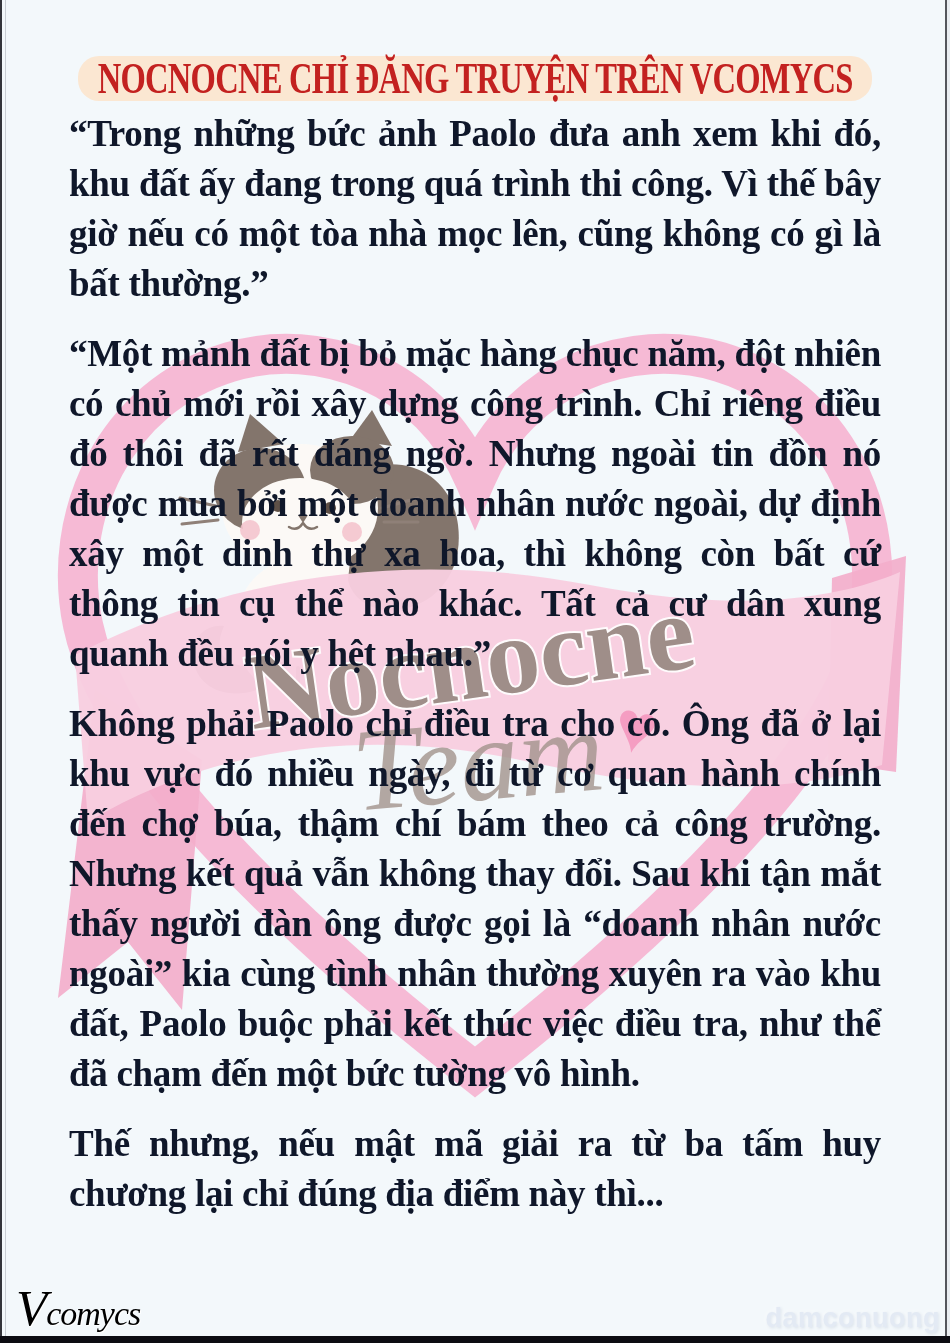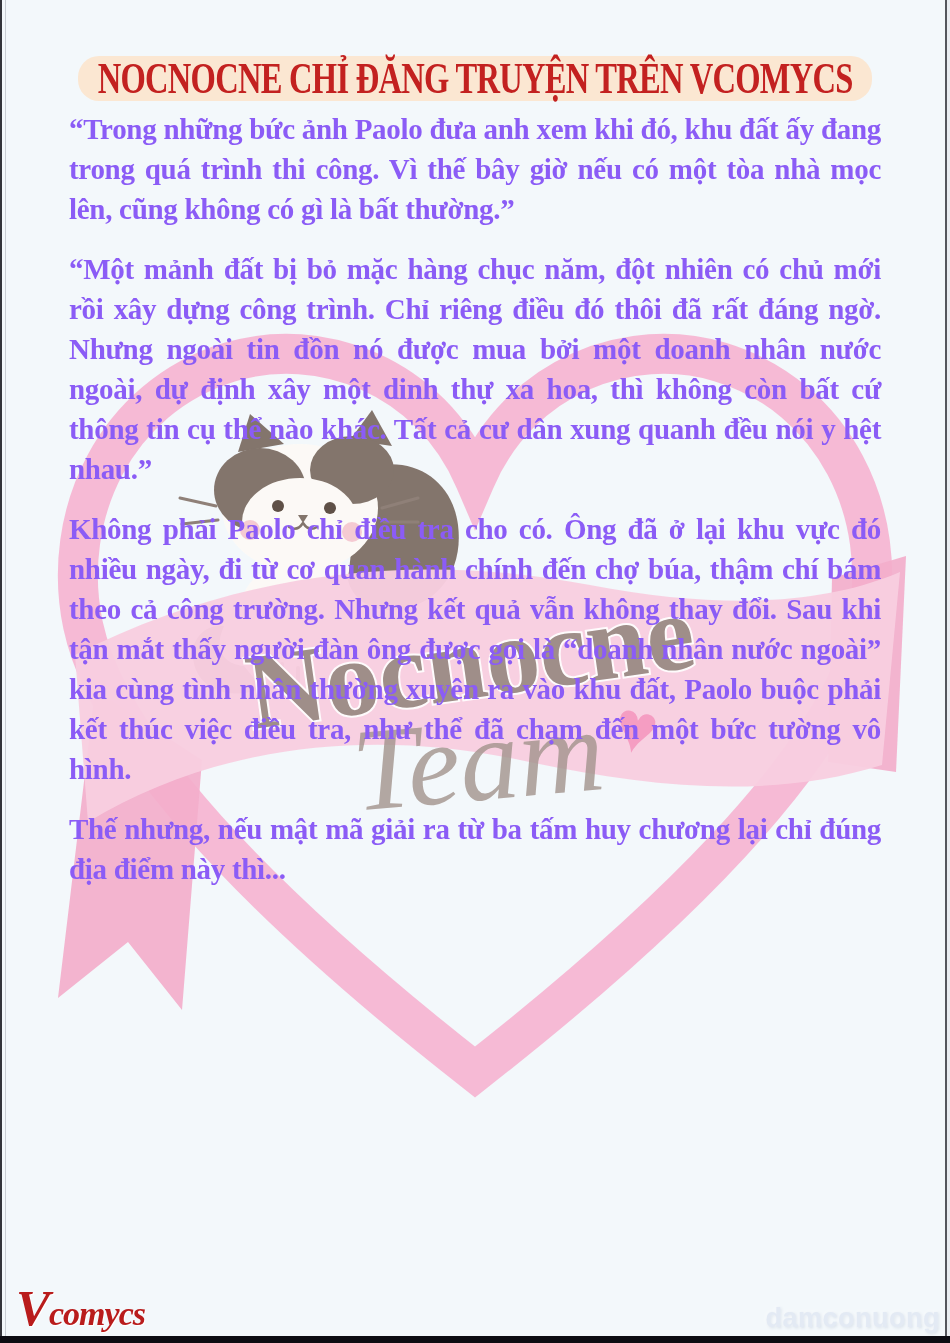--- a/index.html
+++ b/index.html
@@ -32,32 +32,32 @@
   .header-banner .ht{
     display:inline-block;
     font-weight:bold;font-size:44px;line-height:45px;
     color:#c32120;
     transform:scaleX(0.74);
     transform-origin:center center;
     letter-spacing:-1px;
   }
   .body-text p{
     width:812px;margin:0 auto 20px;
-    font-size:29px;line-height:40px;
-    font-weight:bold;color:#8b5cf6;
+    font-size:37px;line-height:50px;
+    font-weight:bold;color:#0f172a;
     text-align:justify;letter-spacing:-0.3px;
   }
   .body-text p:last-child{margin-bottom:0;}
 
   
   .vlogo{
     position:absolute;left:16px;bottom:12px;z-index:5;
-    font-style:italic;font-weight:bold;
+    font-style:italic;font-weight:normal;
     font-size:34px;line-height:34px;
-    color:#b91c1c;letter-spacing:-1px;
+    color:#000000;letter-spacing:-1px;
     text-shadow:1px 1px 0 #ffffff;
   }
   .vlogo::first-letter{font-size:150%;}
   .credit{
     position:absolute;right:10px;bottom:9px;z-index:5;
     font-family:"Liberation Sans", sans-serif;
     font-weight:bold;font-size:27px;
     color:#e3eaf4;
     text-shadow:0 0 5px rgba(255,255,255,0.95), 1px 1px 3px #c9d5e2;
     letter-spacing:0.5px;

